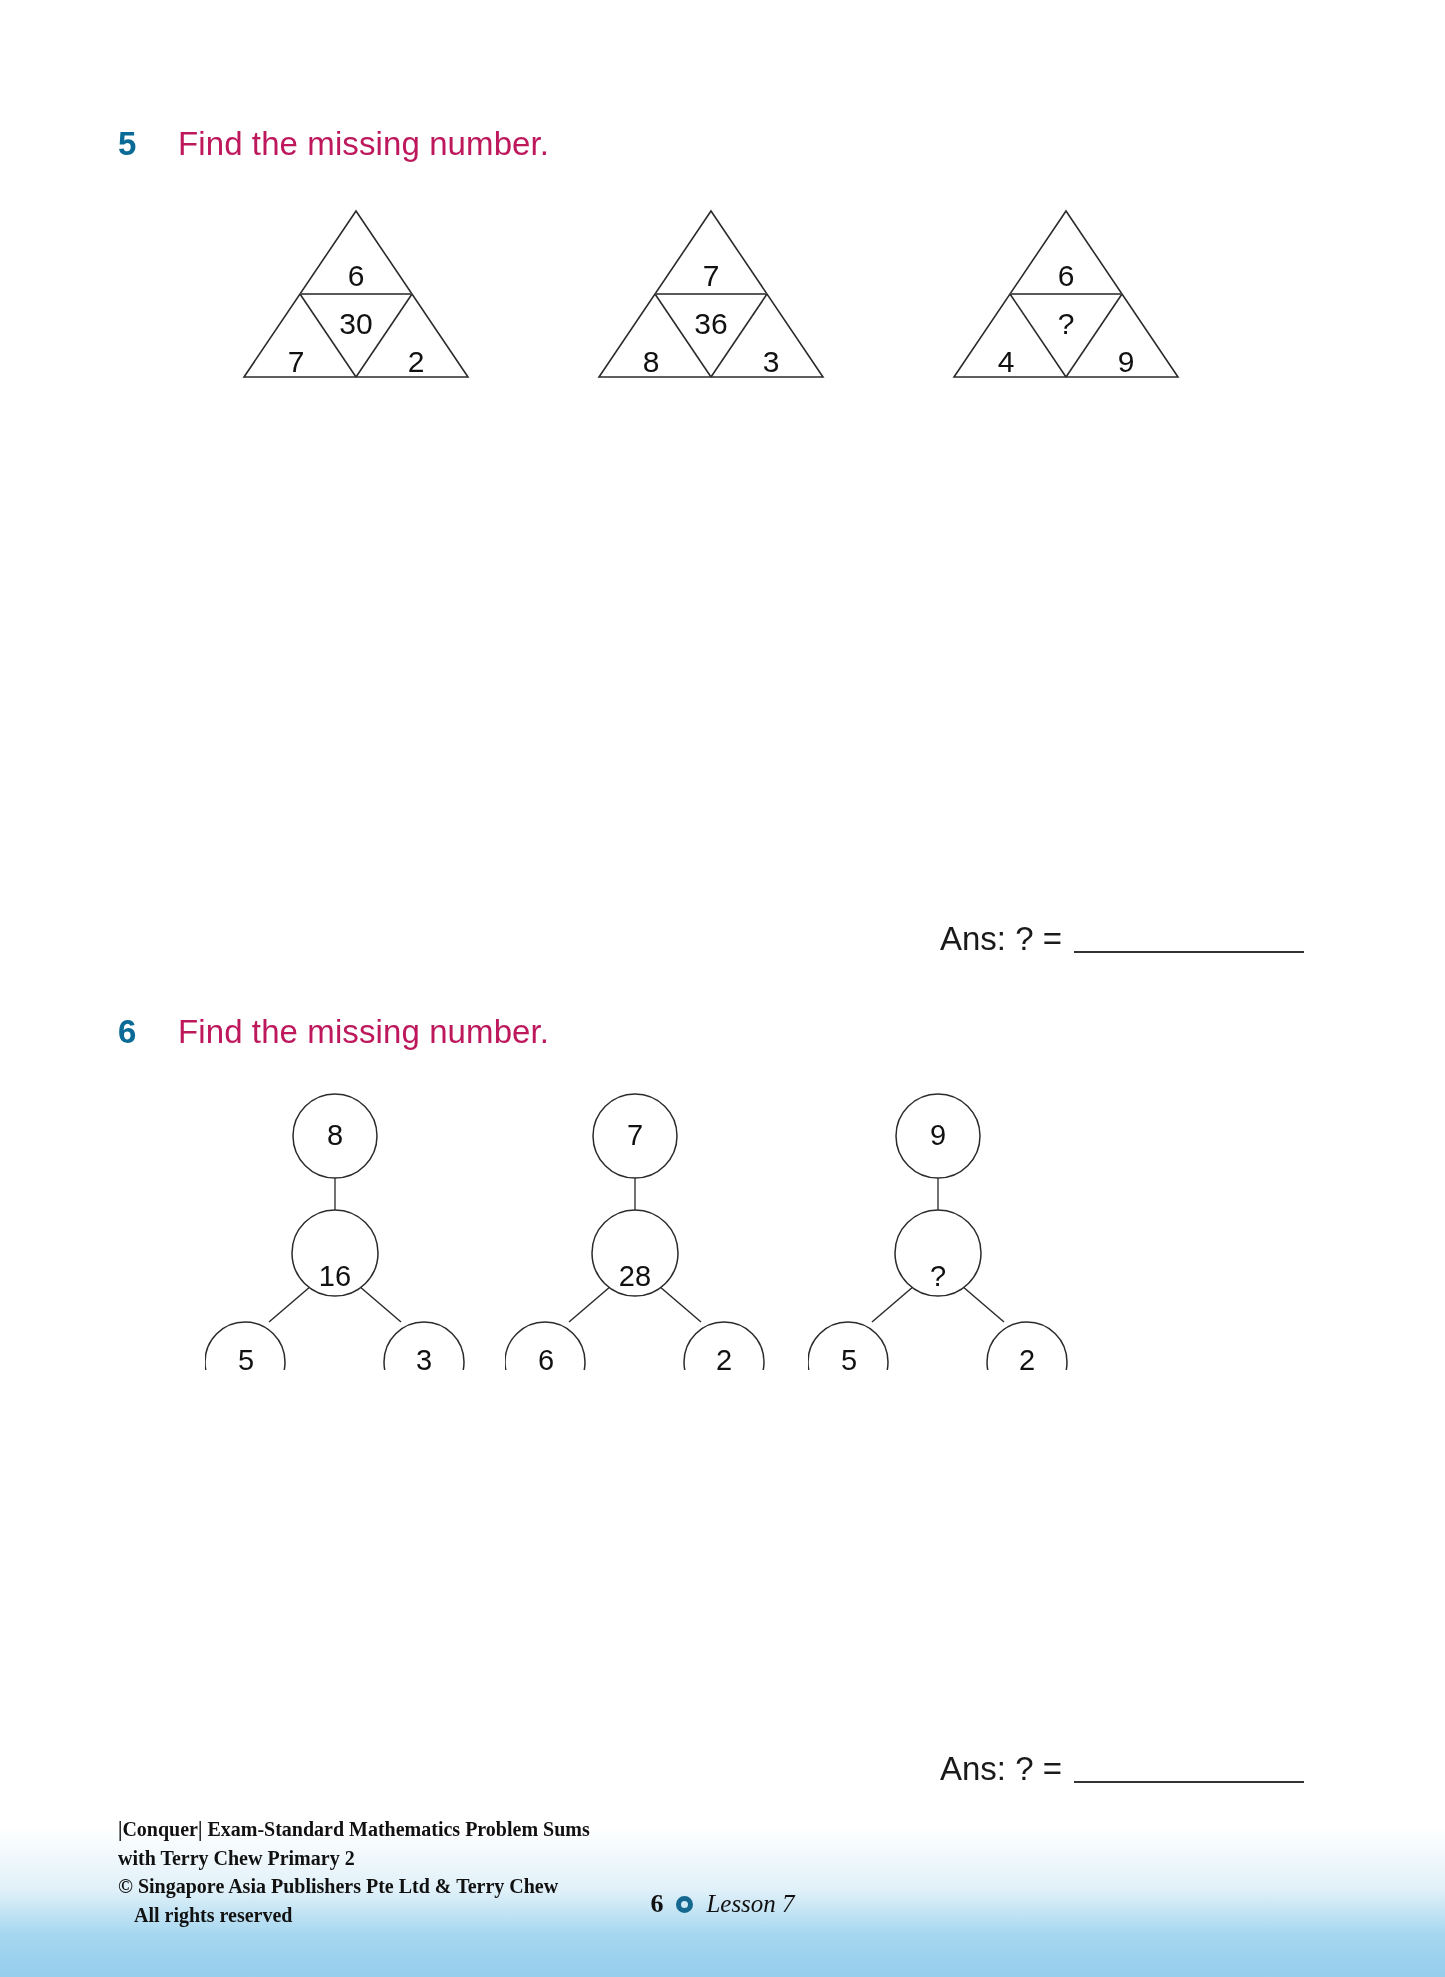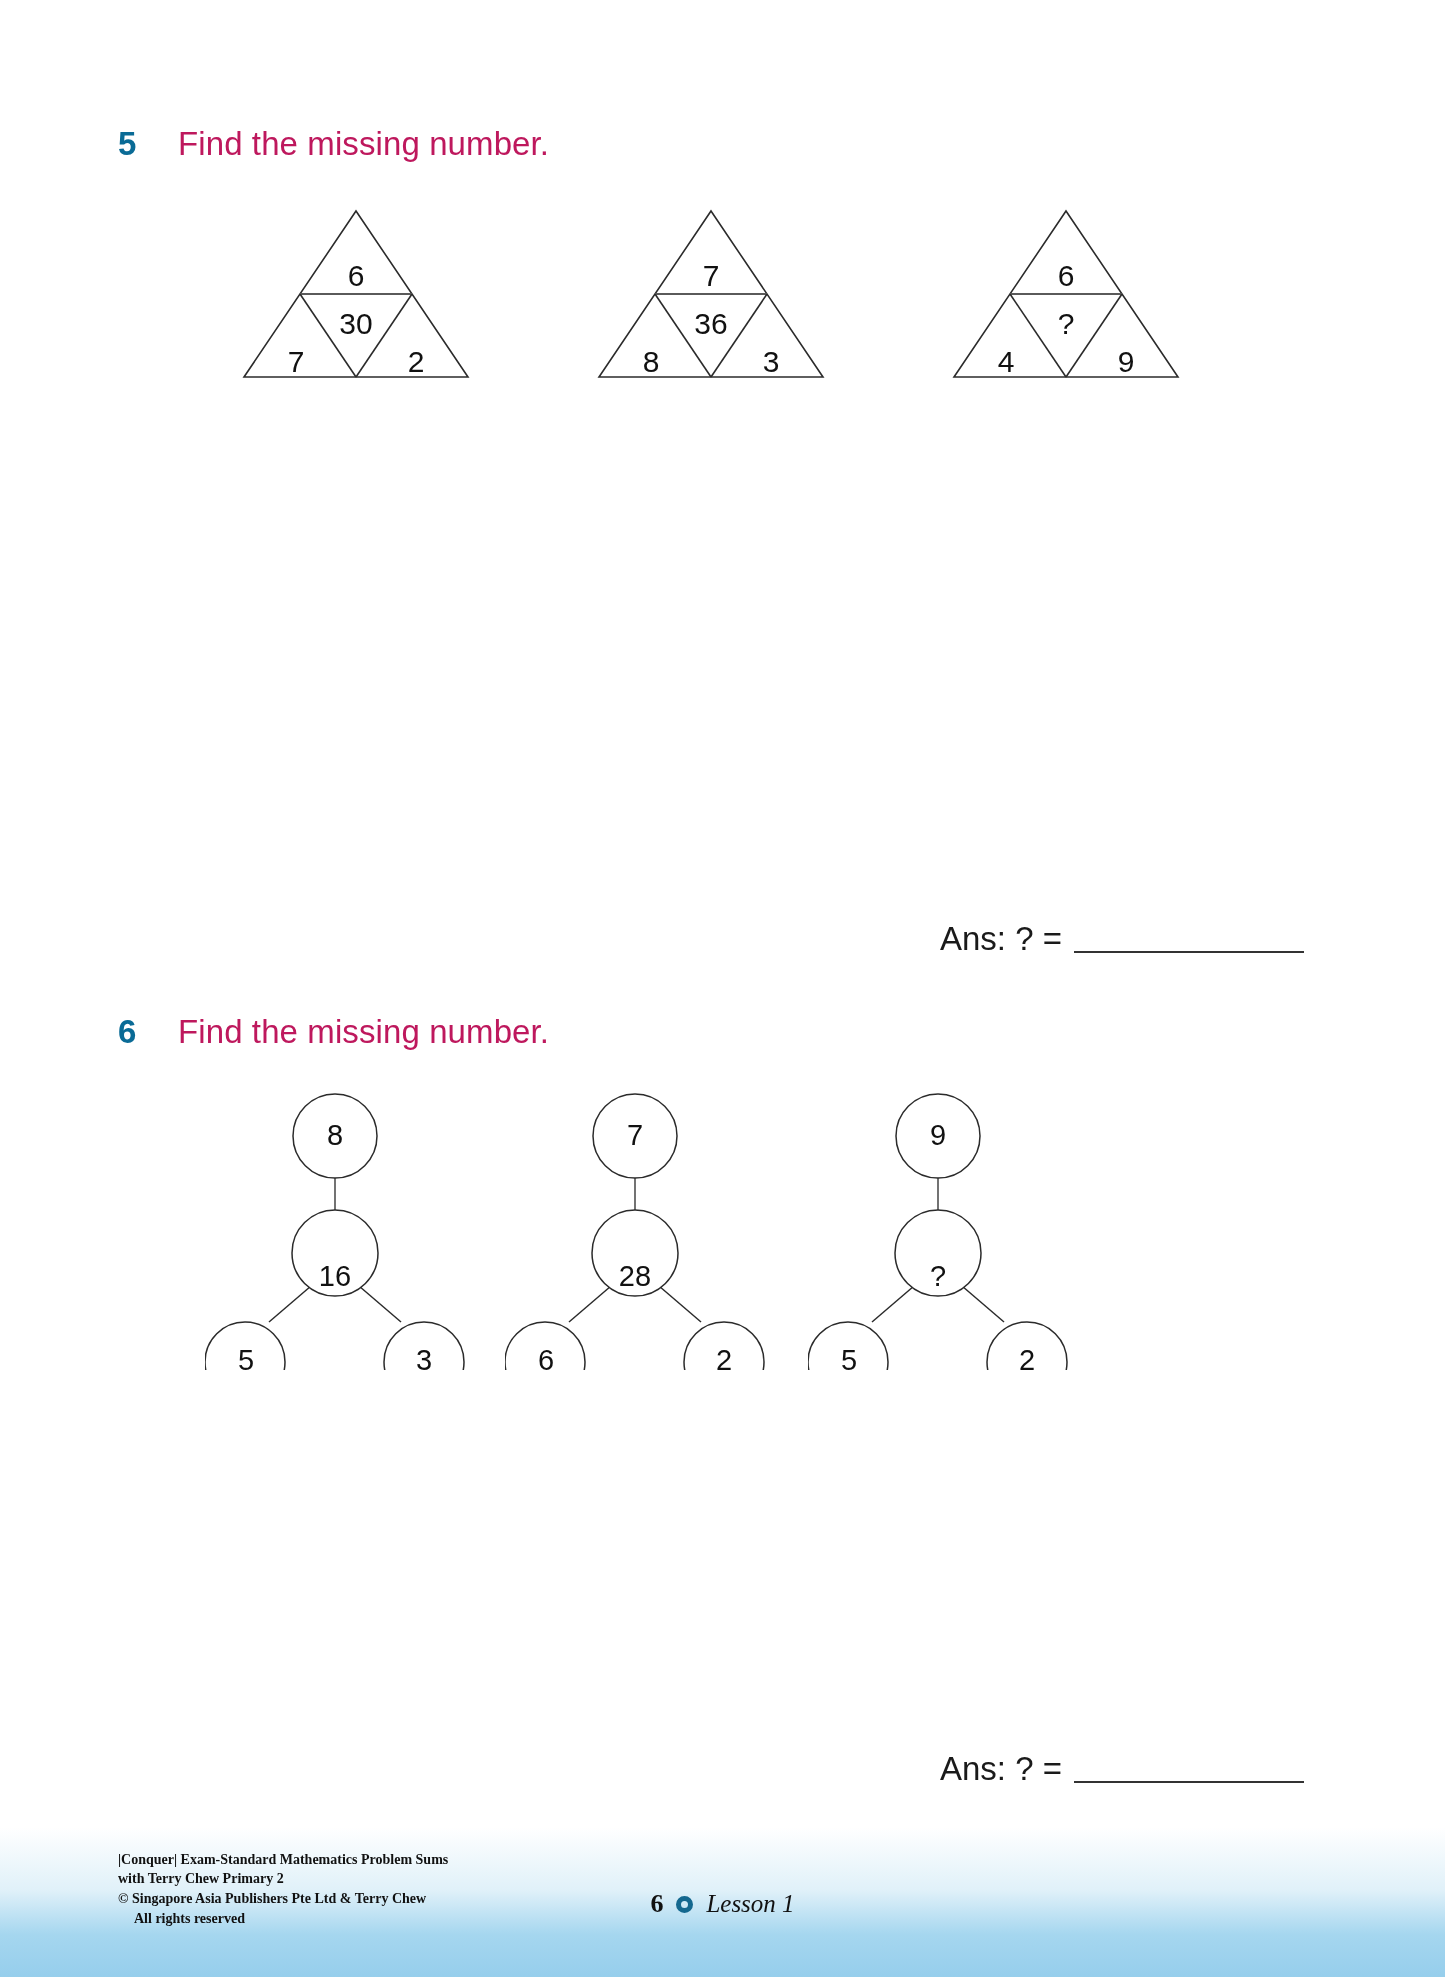--- a/index.html
+++ b/index.html
@@ -128,21 +128,21 @@
       rgba(255,255,255,0) 0%,
       rgba(214,236,247,0.75) 42%,
       rgba(160,212,238,0.95) 72%,
       rgba(150,206,236,1) 100%);
   }
   .footer-credit {
     position: absolute;
     left: 118px;
     bottom: 48px;
     font-family: "Liberation Serif", serif;
-    font-size: 14px;
+    font-size: 20px;
     line-height: 1.42;
     color: #111;
     font-weight: bold;
     white-space: nowrap;
   }
   .footer-credit div:last-child { padding-left: 16px; }
   .footer-center {
     position: absolute;
     left: 0;
     bottom: 58px;
@@ -295,16 +295,16 @@
   <div class="footer-credit">
     <div>|Conquer| Exam-Standard Mathematics Problem Sums</div>
     <div>with Terry Chew Primary 2</div>
     <div>© Singapore Asia Publishers Pte Ltd &amp; Terry Chew</div>
     <div>All rights reserved</div>
   </div>
 
   <div class="footer-center">
     <span class="footer-page">6</span>
     <span class="footer-dot"></span>
-    <span class="footer-lesson">Lesson 1</span>
+    <span class="footer-lesson">Lesson 7</span>
   </div>
 
 </div>
 
 </body></html>

